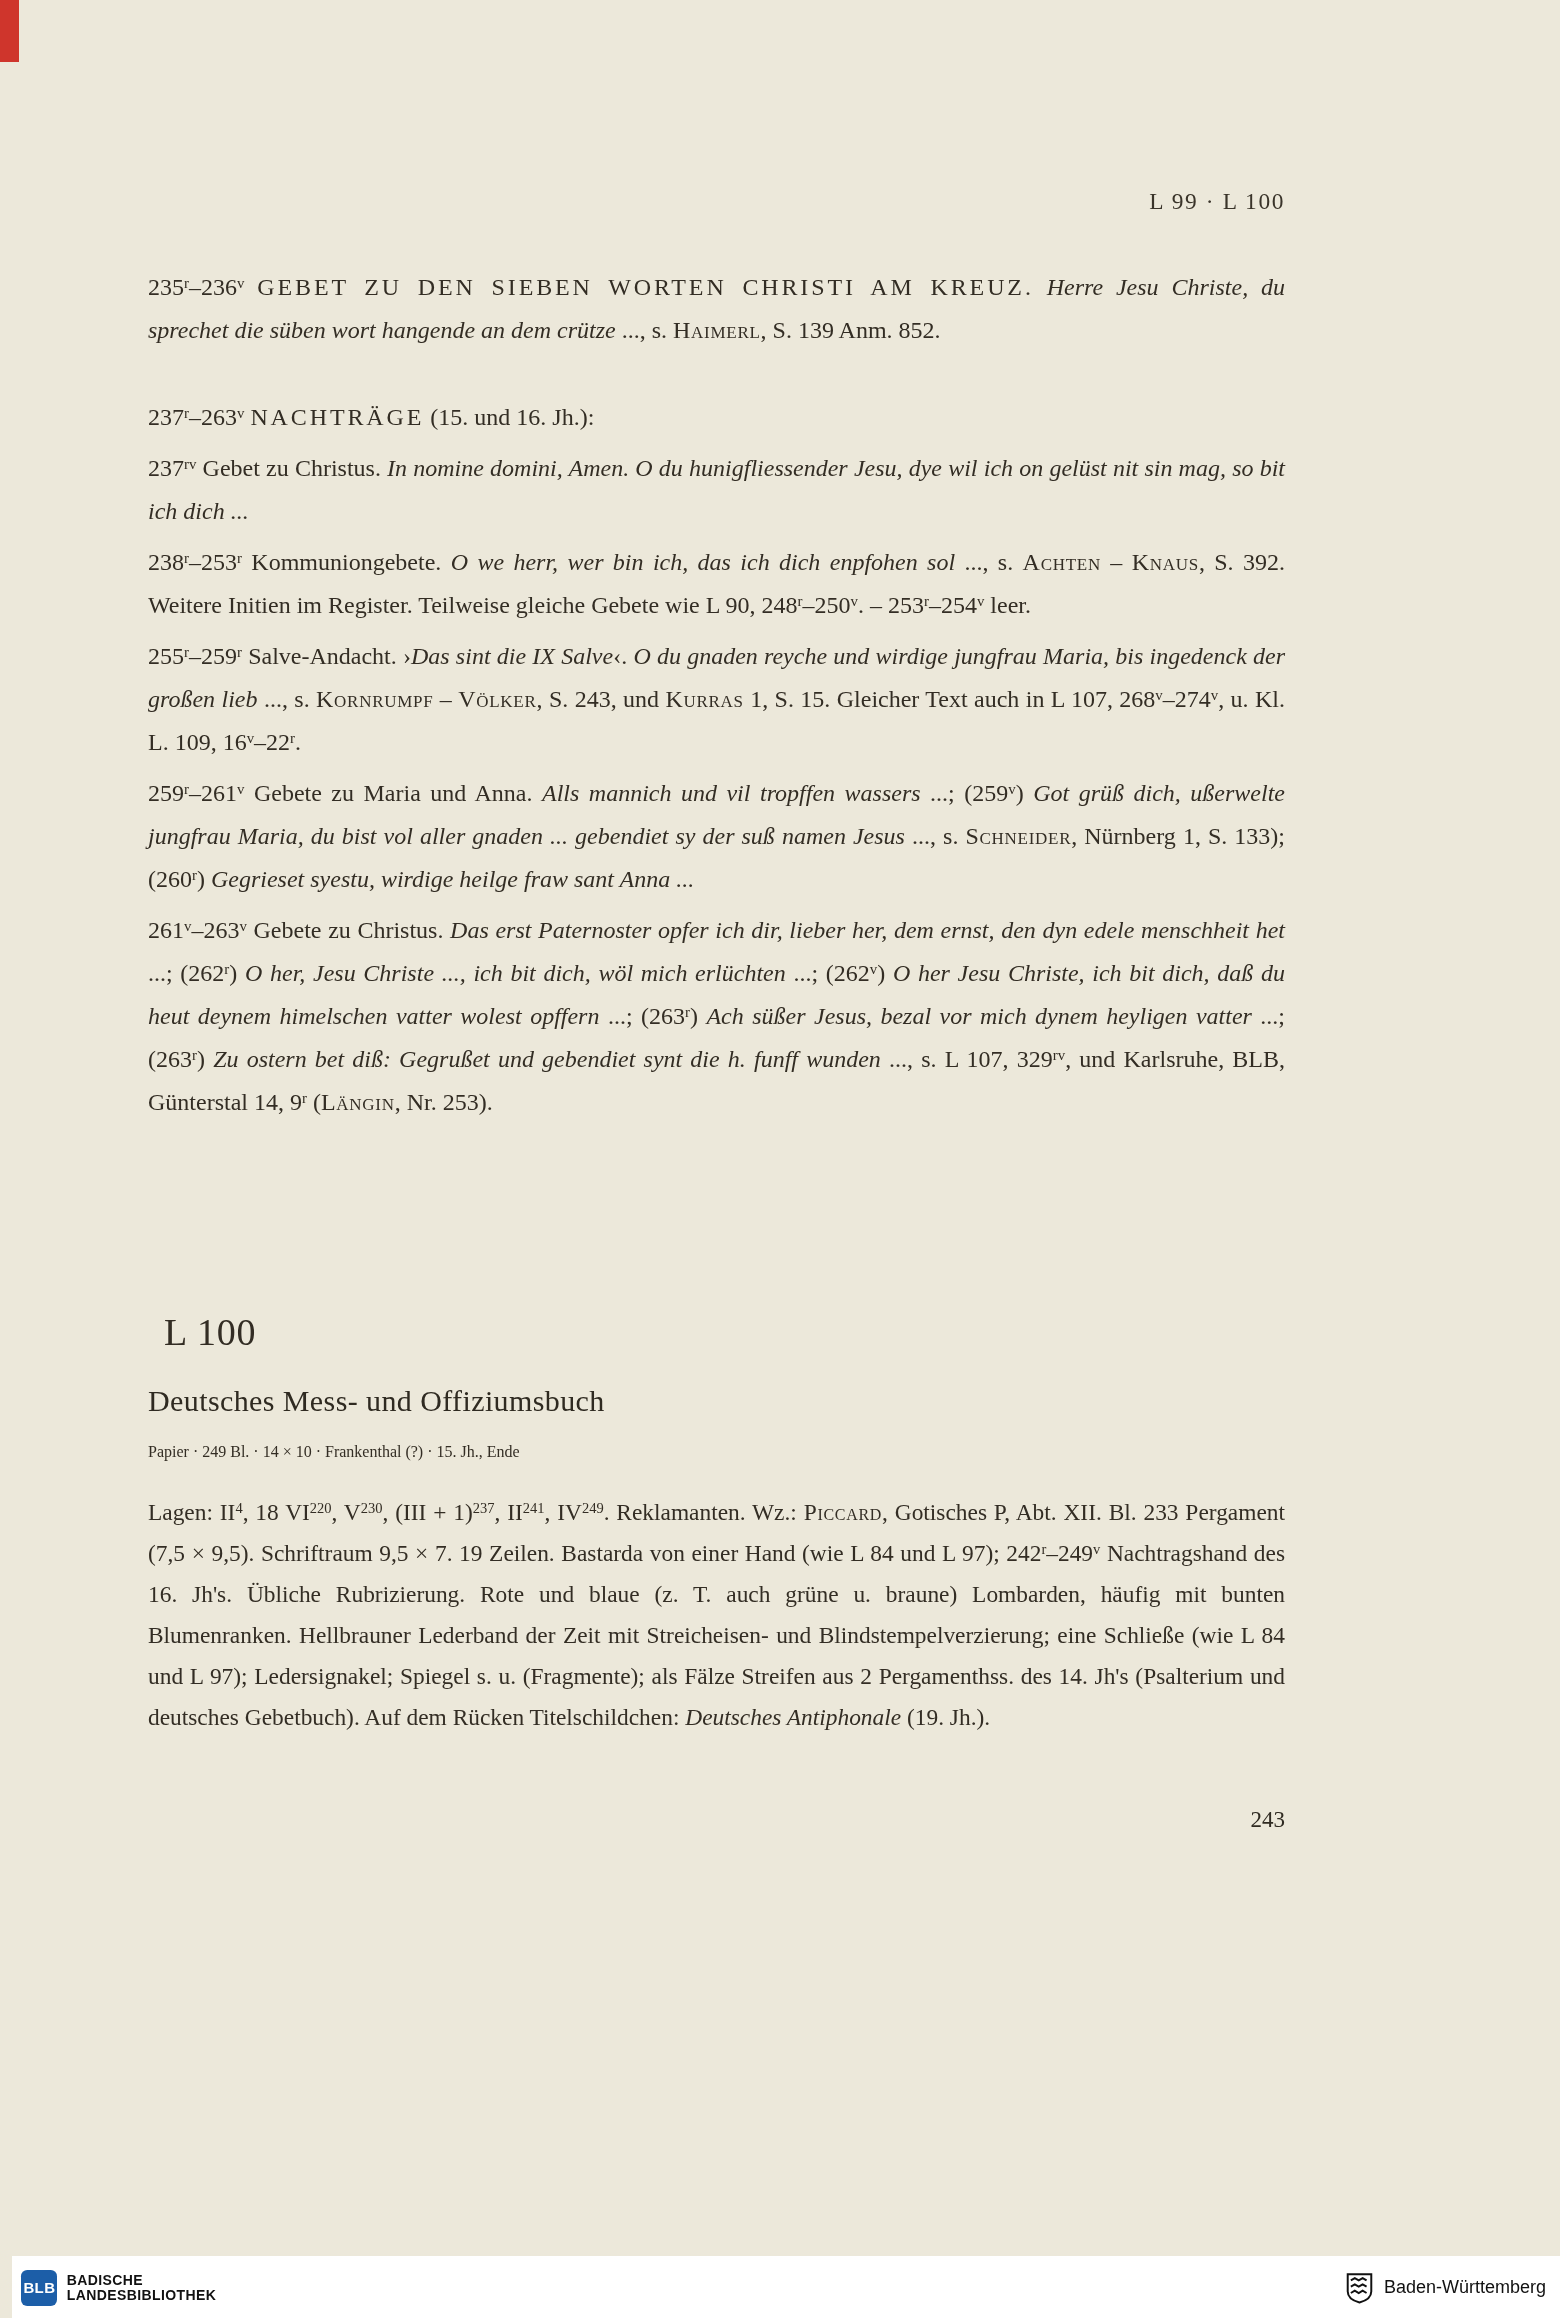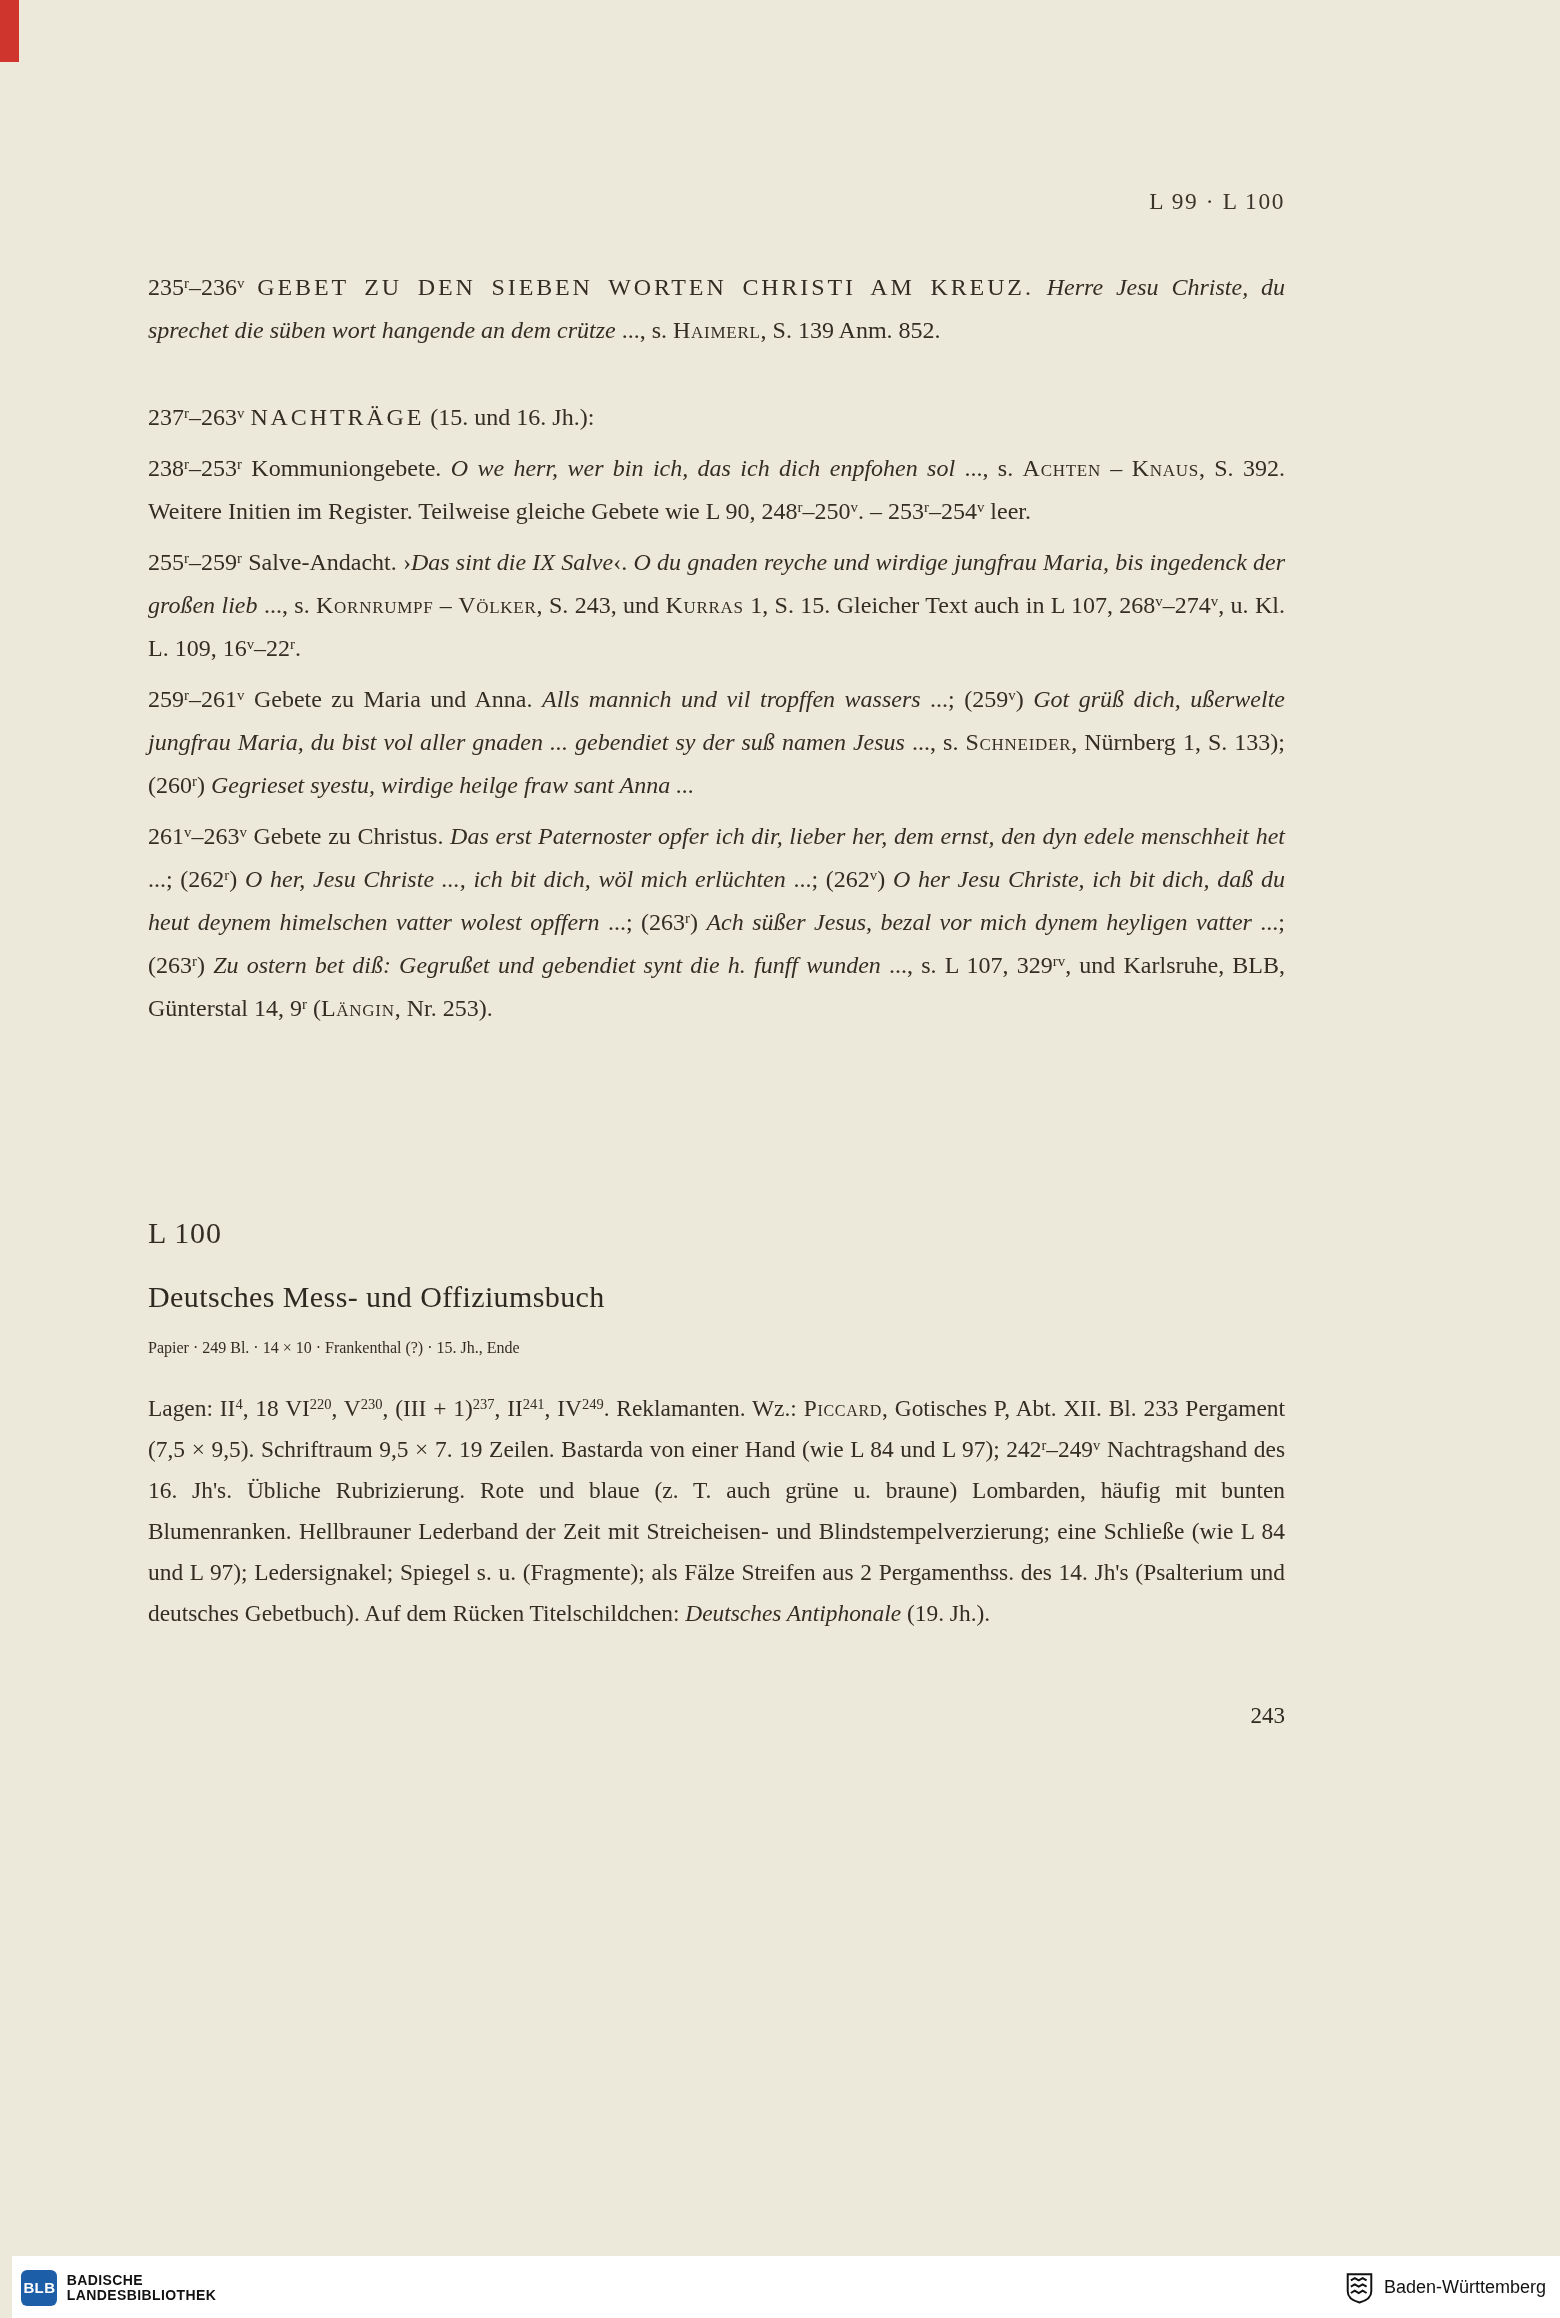--- a/index.html
+++ b/index.html
@@ -36,22 +36,23 @@
   .seg-i{font-style:italic;}
   .seg-sc{font-variant:small-caps;letter-spacing:0.03em;}
   .seg-caps{letter-spacing:0.12em;}
   .seg-sup{
     font-size:62%;
     position:relative;top:-0.45em;
     line-height:0;
   }
   .section{margin-top:186px;}
   .section-id{
-    font-size:30px;
+    font-size:38px;
     letter-spacing:0.8px;
+    margin-left:16px;
   }
   .section-title{
     margin:30px 0 0 0;
     font-size:30px;
     font-weight:normal;
     letter-spacing:0.4px;
     color:#2f2a21;
   }
   .section-subtitle{
     margin-top:25px;
@@ -94,20 +95,21 @@
 
   <div class="scan-artifact"></div>
 
   <div class="content">
 
     <div class="running-head">L 99 · L 100</div>
 
     <div id="entries">
         <p class="entry first"><span>235</span><span class="seg-sup">r</span><span>–236</span><span class="seg-sup">v</span><span> </span><span class="seg-caps">GEBET ZU DEN SIEBEN WORTEN CHRISTI AM KREUZ.</span><span> </span><span class="seg-i">Herre Jesu Christe, du sprechet die süben wort hangende an dem crütze</span><span> ..., s. </span><span class="seg-sc">Haimerl</span><span>, S. 139 Anm. 852.</span></p>
         <p class="entry gap-large"><span>237</span><span class="seg-sup">r</span><span>–263</span><span class="seg-sup">v</span><span> </span><span class="seg-caps">NACHTRÄGE</span><span> (15. und 16. Jh.):</span></p>
+        <p class="entry"><span>237</span><span class="seg-sup">rv</span><span> Gebet zu Christus. </span><span class="seg-i">In nomine domini, Amen. O du hunigfliessender Jesu, dye wil ich on gelüst nit sin mag, so bit ich dich ...</span></p>
         <p class="entry"><span>238</span><span class="seg-sup">r</span><span>–253</span><span class="seg-sup">r</span><span> Kommuniongebete. </span><span class="seg-i">O we herr, wer bin ich, das ich dich enpfohen sol</span><span> ..., s. </span><span class="seg-sc">Achten</span><span> – </span><span class="seg-sc">Knaus</span><span>, S. 392. Weitere Initien im Register. Teilweise gleiche Gebete wie L 90, 248</span><span class="seg-sup">r</span><span>–250</span><span class="seg-sup">v</span><span>. – 253</span><span class="seg-sup">r</span><span>–254</span><span class="seg-sup">v</span><span> leer.</span></p>
         <p class="entry"><span>255</span><span class="seg-sup">r</span><span>–259</span><span class="seg-sup">r</span><span> Salve-Andacht. ›</span><span class="seg-i">Das sint die IX Salve</span><span>‹. </span><span class="seg-i">O du gnaden reyche und wirdige jungfrau Maria, bis ingedenck der großen lieb</span><span> ..., s. </span><span class="seg-sc">Kornrumpf</span><span> – </span><span class="seg-sc">Völker</span><span>, S. 243, und </span><span class="seg-sc">Kurras</span><span> 1, S. 15. Gleicher Text auch in L 107, 268</span><span class="seg-sup">v</span><span>–274</span><span class="seg-sup">v</span><span>, u. Kl. L. 109, 16</span><span class="seg-sup">v</span><span>–22</span><span class="seg-sup">r</span><span>.</span></p>
         <p class="entry"><span>259</span><span class="seg-sup">r</span><span>–261</span><span class="seg-sup">v</span><span> Gebete zu Maria und Anna. </span><span class="seg-i">Alls mannich und vil tropffen wassers</span><span> ...; (259</span><span class="seg-sup">v</span><span>) </span><span class="seg-i">Got grüß dich, ußerwelte jungfrau Maria, du bist vol aller gnaden ... gebendiet sy der suß namen Jesus</span><span> ..., s. </span><span class="seg-sc">Schneider</span><span>, Nürnberg 1, S. 133); (260</span><span class="seg-sup">r</span><span>) </span><span class="seg-i">Gegrieset syestu, wirdige heilge fraw sant Anna ...</span></p>
         <p class="entry"><span>261</span><span class="seg-sup">v</span><span>–263</span><span class="seg-sup">v</span><span> Gebete zu Christus. </span><span class="seg-i">Das erst Paternoster opfer ich dir, lieber her, dem ernst, den dyn edele menschheit het</span><span> ...; (262</span><span class="seg-sup">r</span><span>) </span><span class="seg-i">O her, Jesu Christe ..., ich bit dich, wöl mich erlüchten</span><span> ...; (262</span><span class="seg-sup">v</span><span>) </span><span class="seg-i">O her Jesu Christe, ich bit dich, daß du heut deynem himelschen vatter wolest opffern</span><span> ...; (263</span><span class="seg-sup">r</span><span>) </span><span class="seg-i">Ach süßer Jesus, bezal vor mich dynem heyligen vatter</span><span> ...; (263</span><span class="seg-sup">r</span><span>) </span><span class="seg-i">Zu ostern bet diß: Gegrußet und gebendiet synt die h. funff wunden</span><span> ..., s. L 107, 329</span><span class="seg-sup">rv</span><span>, und Karlsruhe, BLB, Günterstal 14, 9</span><span class="seg-sup">r</span><span> (</span><span class="seg-sc">Längin</span><span>, Nr. 253).</span></p>
       </div>
 
     <div class="section">
       <div class="section-id">L 100</div>
       <h1 class="section-title">Deutsches Mess- und Offiziumsbuch</h1>
       <div class="section-subtitle">Papier · 249 Bl. · 14 × 10 · Frankenthal (?) · 15. Jh., Ende</div>

